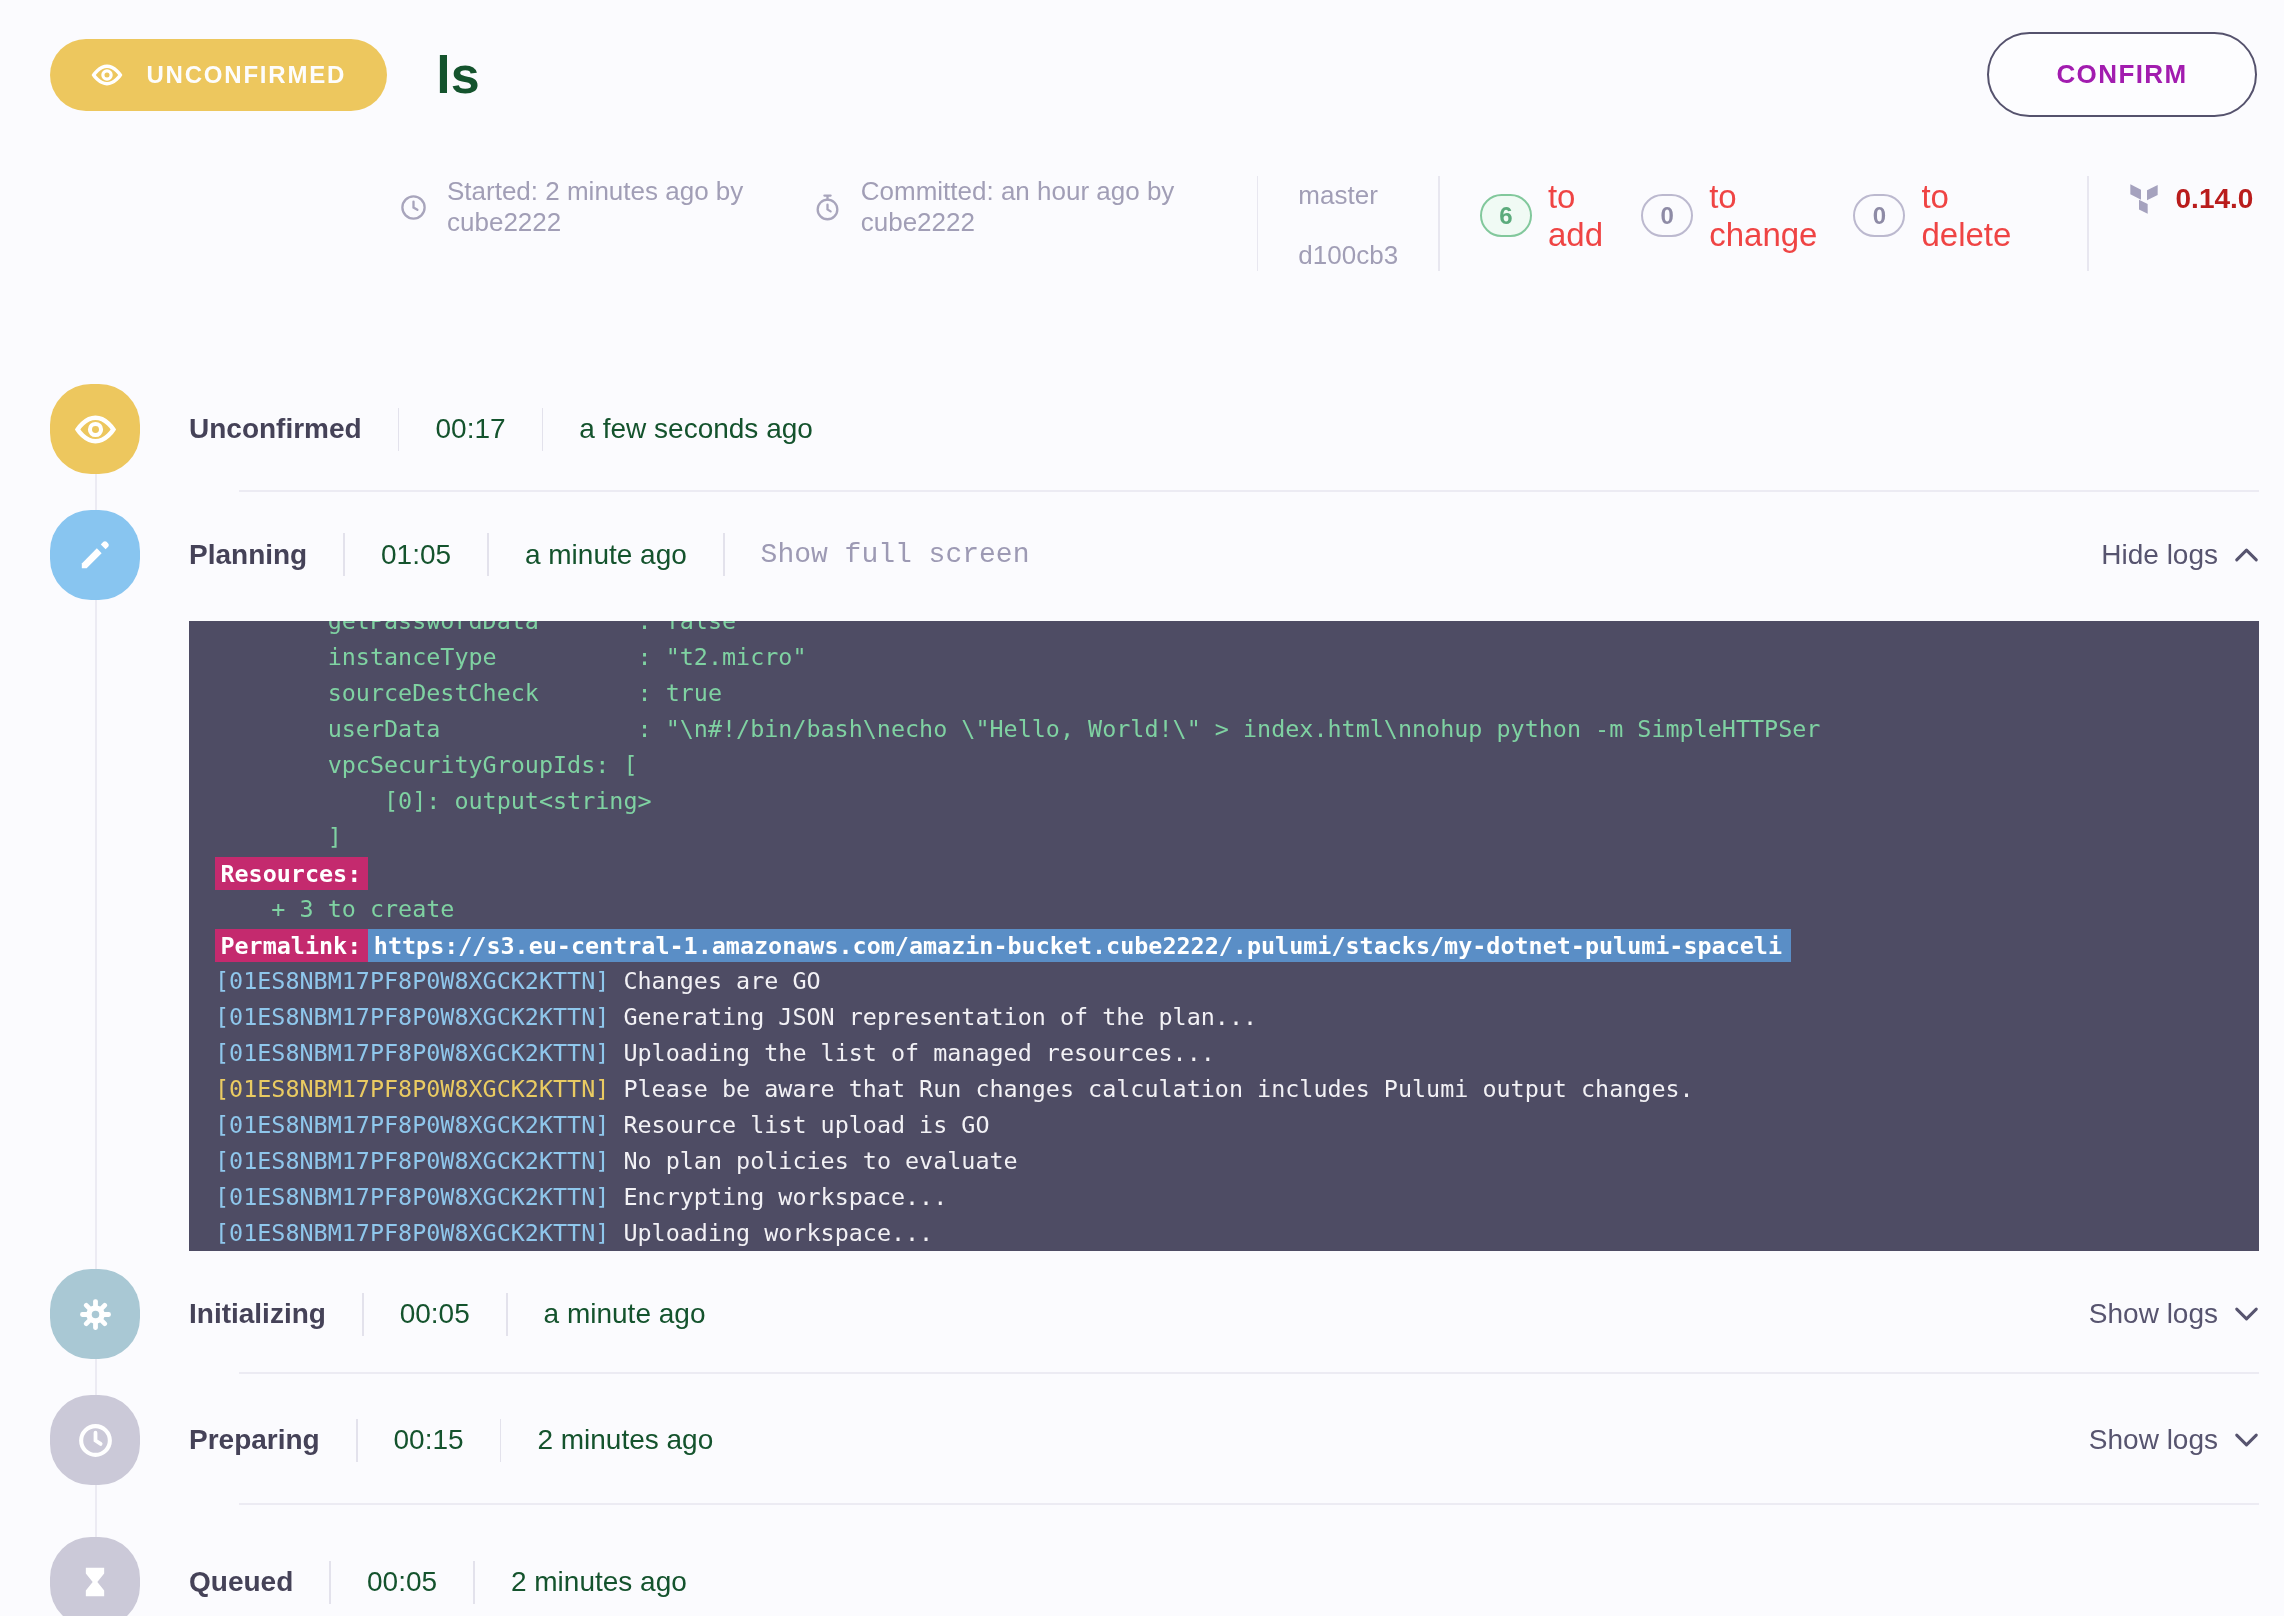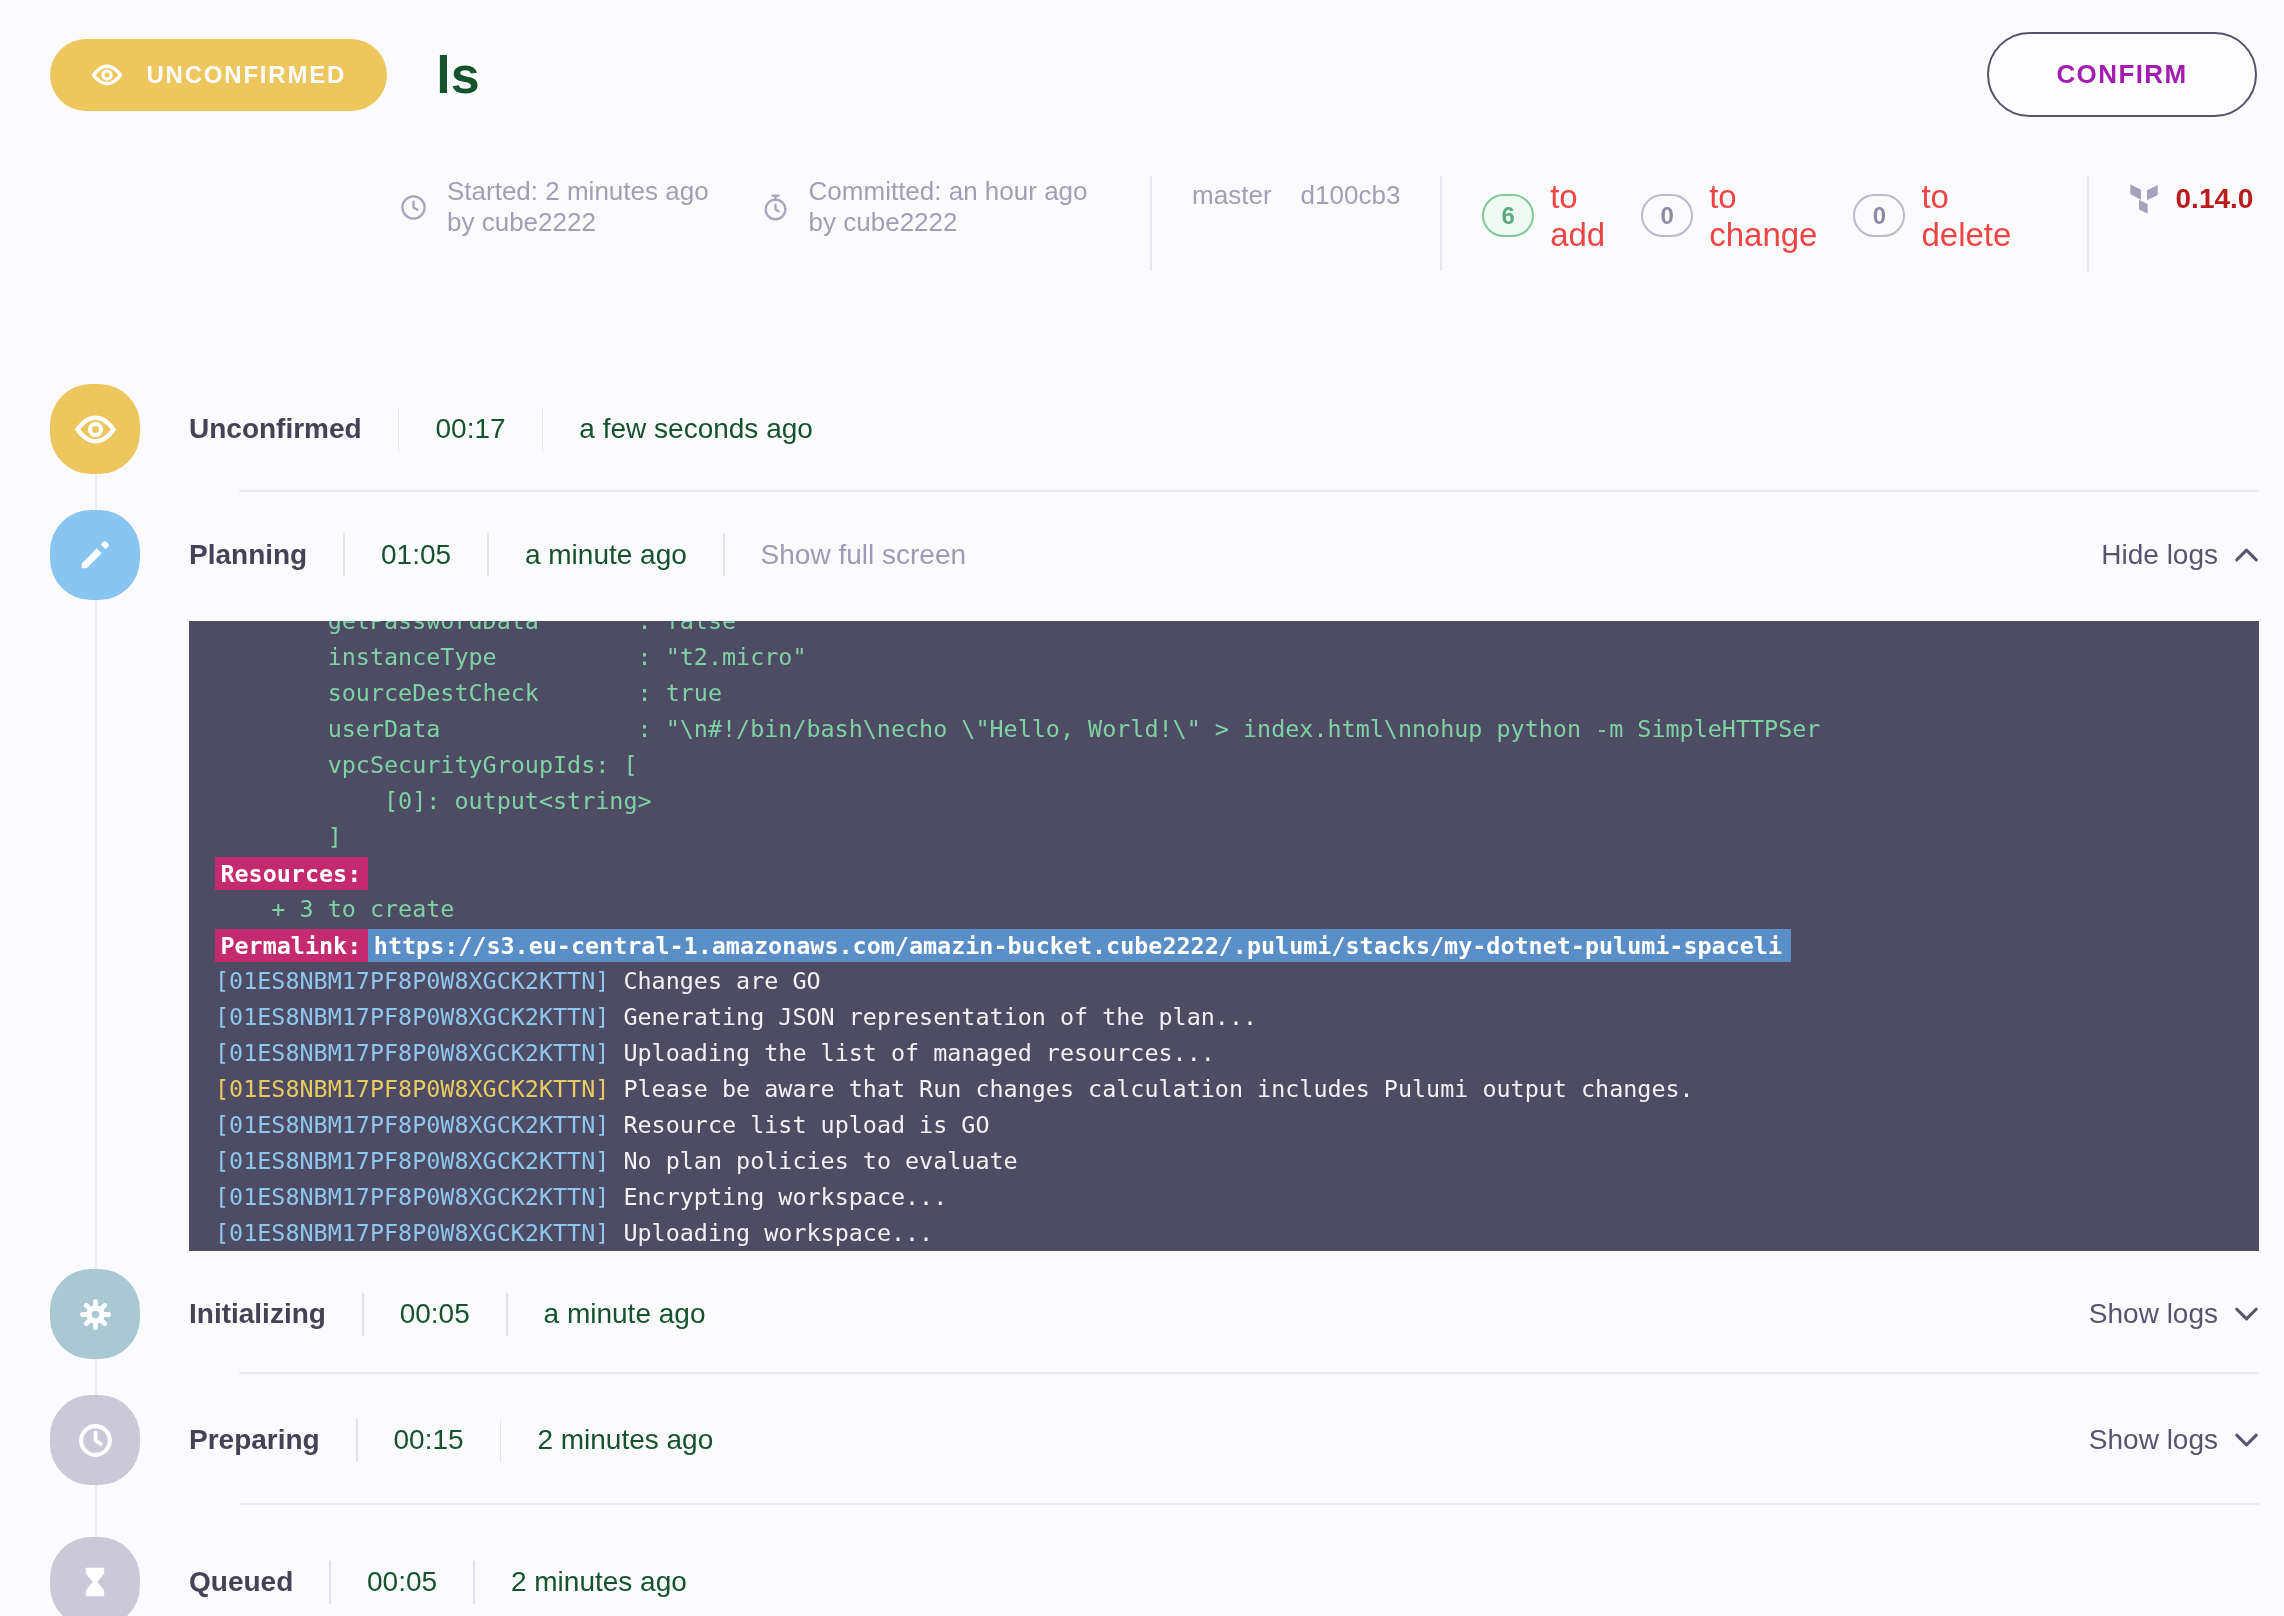--- a/index.html
+++ b/index.html
@@ -28,21 +28,21 @@
     font-size:26px; font-weight:800; letter-spacing:1.4px; cursor:pointer;
   }
   .btn.confirm { border:2.3px solid #55526D; color:#a21caf; }
   .btn.discard { border:2.3px solid #E2605C; color:#E2605C; }
 
   
   .meta { display:flex; align-items:flex-start; margin:59px 27px 0 398px; }
   .meta-times { display:flex; flex-direction:row; gap:23.4px; }
   .meta-line { display:flex; align-items:center; gap:18px; color:#A19EB6; font-size:26px; }
   .vdiv { width:1.8px; background:#E8E7F0; height:95px; margin:0 40px; flex:none; }
-  .meta-git { display:flex; flex-direction:row; gap:29px; color:#A19EB6; font-size:26px; padding-top:3.6px; }
+  .meta-git { display:flex; flex-direction:column; gap:29px; color:#A19EB6; font-size:26px; padding-top:3.6px; }
   .changes { display:flex; align-items:center; padding-top:1.8px; }
   .pill {
     min-width:52px; height:43px; border-radius:21.6px; padding:0 10.8px;
     display:inline-flex; align-items:center; justify-content:center;
     font-size:24px; font-weight:700; margin-right:16px;
   }
   .pill.green { border:2.3px solid #82C89C; color:#5BAB7C; background:#F0FAF4; }
   .pill.gray  { border:2.3px solid #BCB9CF; color:#8E8BA6; background:transparent; }
   .pill-label { color:#ef4444; font-size:33px; margin-right:36px; }
   .meta-spacer { flex:1; }
@@ -54,21 +54,21 @@
   .stage { display:flex; position:relative; z-index:1; }
   .stage-icon {
     width:90px; height:90px; border-radius:41px; flex:none;
     display:flex; align-items:center; justify-content:center;
   }
   .stage-body { flex:1; margin-left:49px; padding-right:25px; min-width:0; }
   .stage-head { display:flex; align-items:center; gap:36px; min-height:90px; }
   .stage-name { font-size:28px; font-weight:800; color:#454258; }
   .hdiv { width:1.8px; height:43px; background:#E3E2EC; flex:none; }
   .stage-time, .stage-ago { font-size:28px; color:#14532d; }
-  .fullscreen-link { font-size:28px; color:#9D9AB4; cursor:pointer; }
+  .fullscreen-link { font-size:28px; color:#9D9AB4; cursor:pointer;font-family:Liberation Mono, monospace; }
   .head-spacer { flex:1; }
   .logs-toggle { display:flex; align-items:center; gap:16px; font-size:28px; color:#57546F; cursor:pointer; white-space:nowrap; }
   .row-divider { height:1.8px; background:#ECEBF3; }
   .div-1 { margin:16px 25px 18px 189px; }
   .div-2 { margin:12.6px 25px 0 189px; }
   .div-3 { margin:18px 25px 0 189px; }
   .stage-init { margin-top:18px; }
   .stage-prep { margin-top:21.6px; }
   .stage-queued { margin-top:32px; }
 

